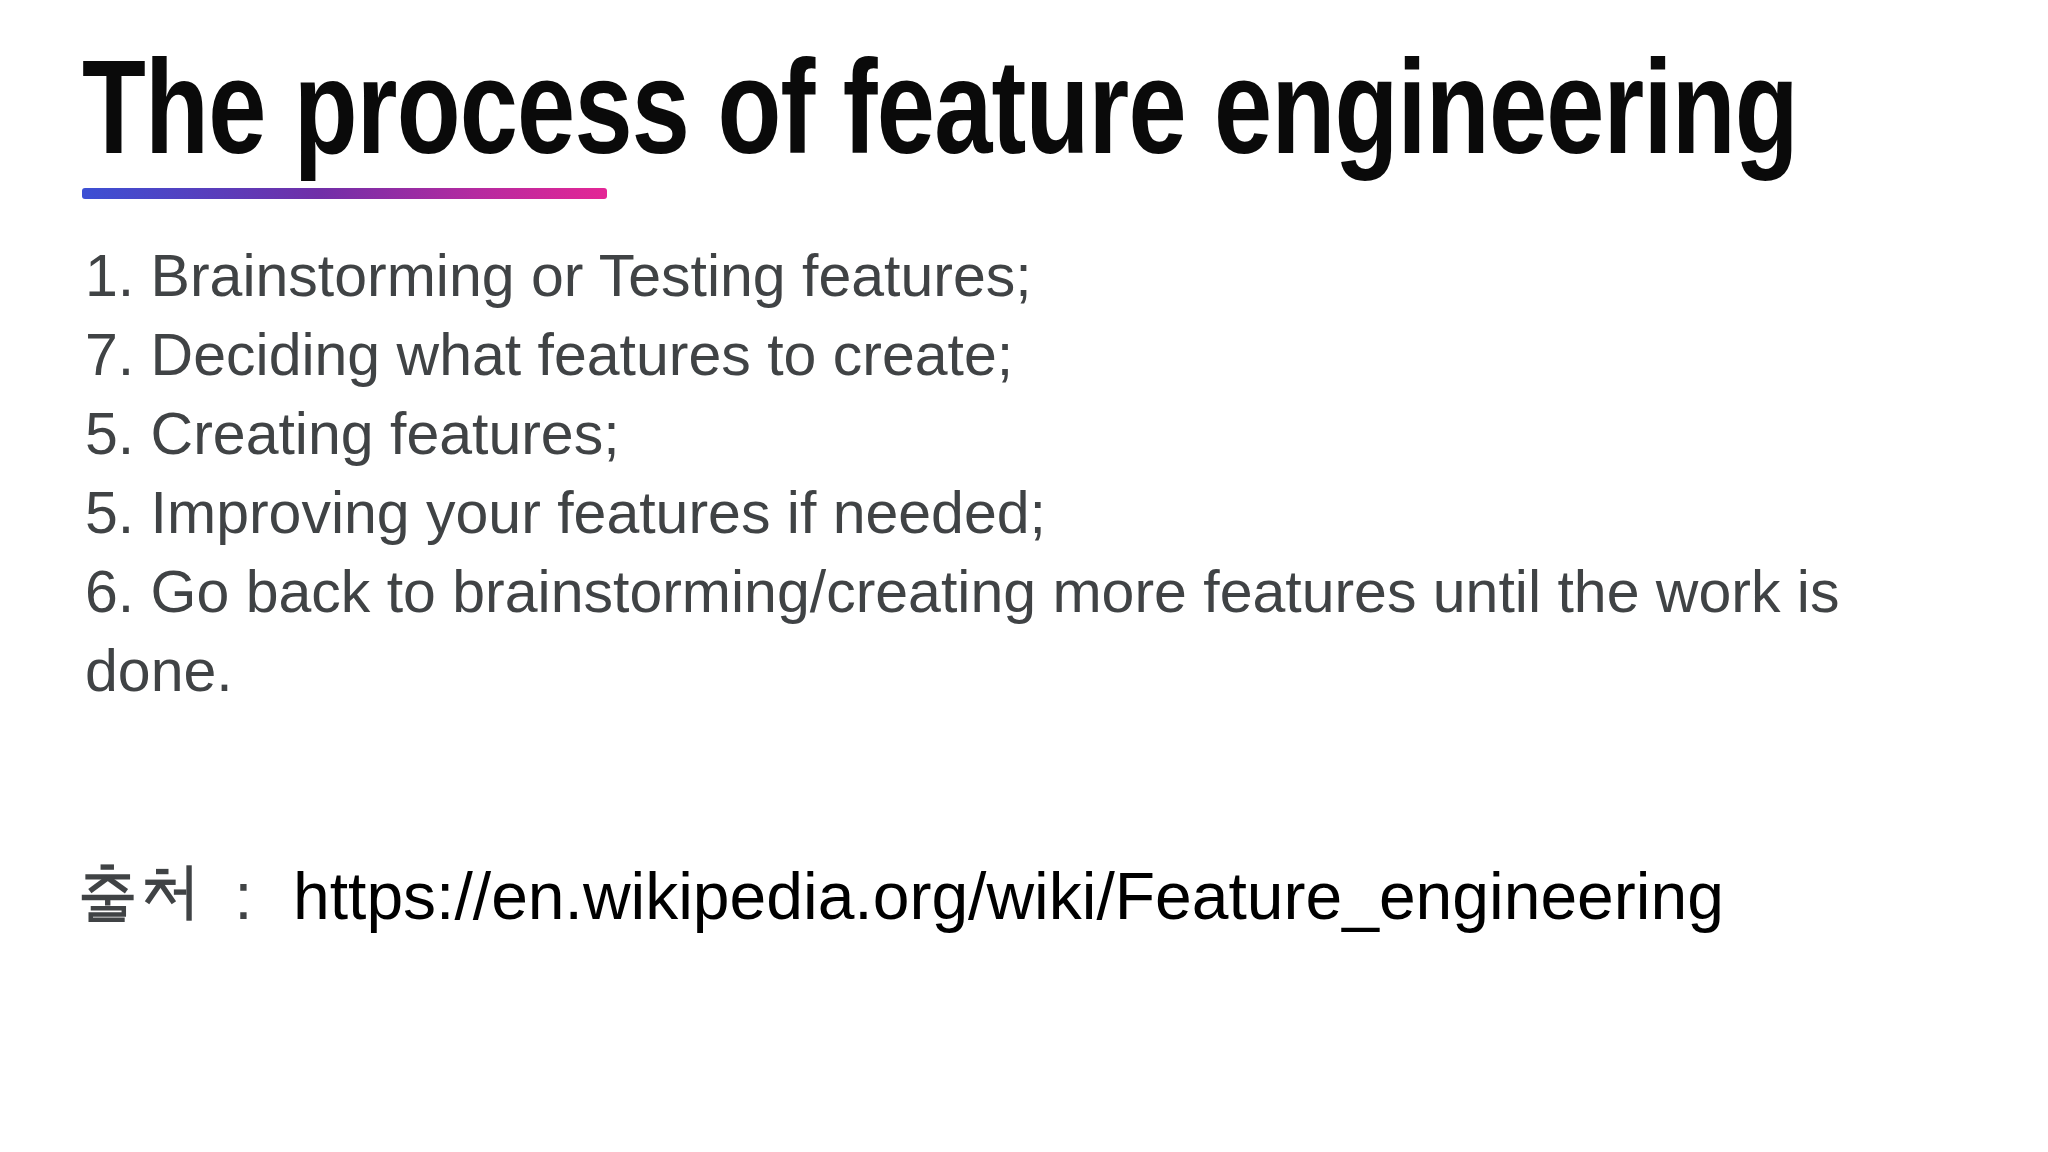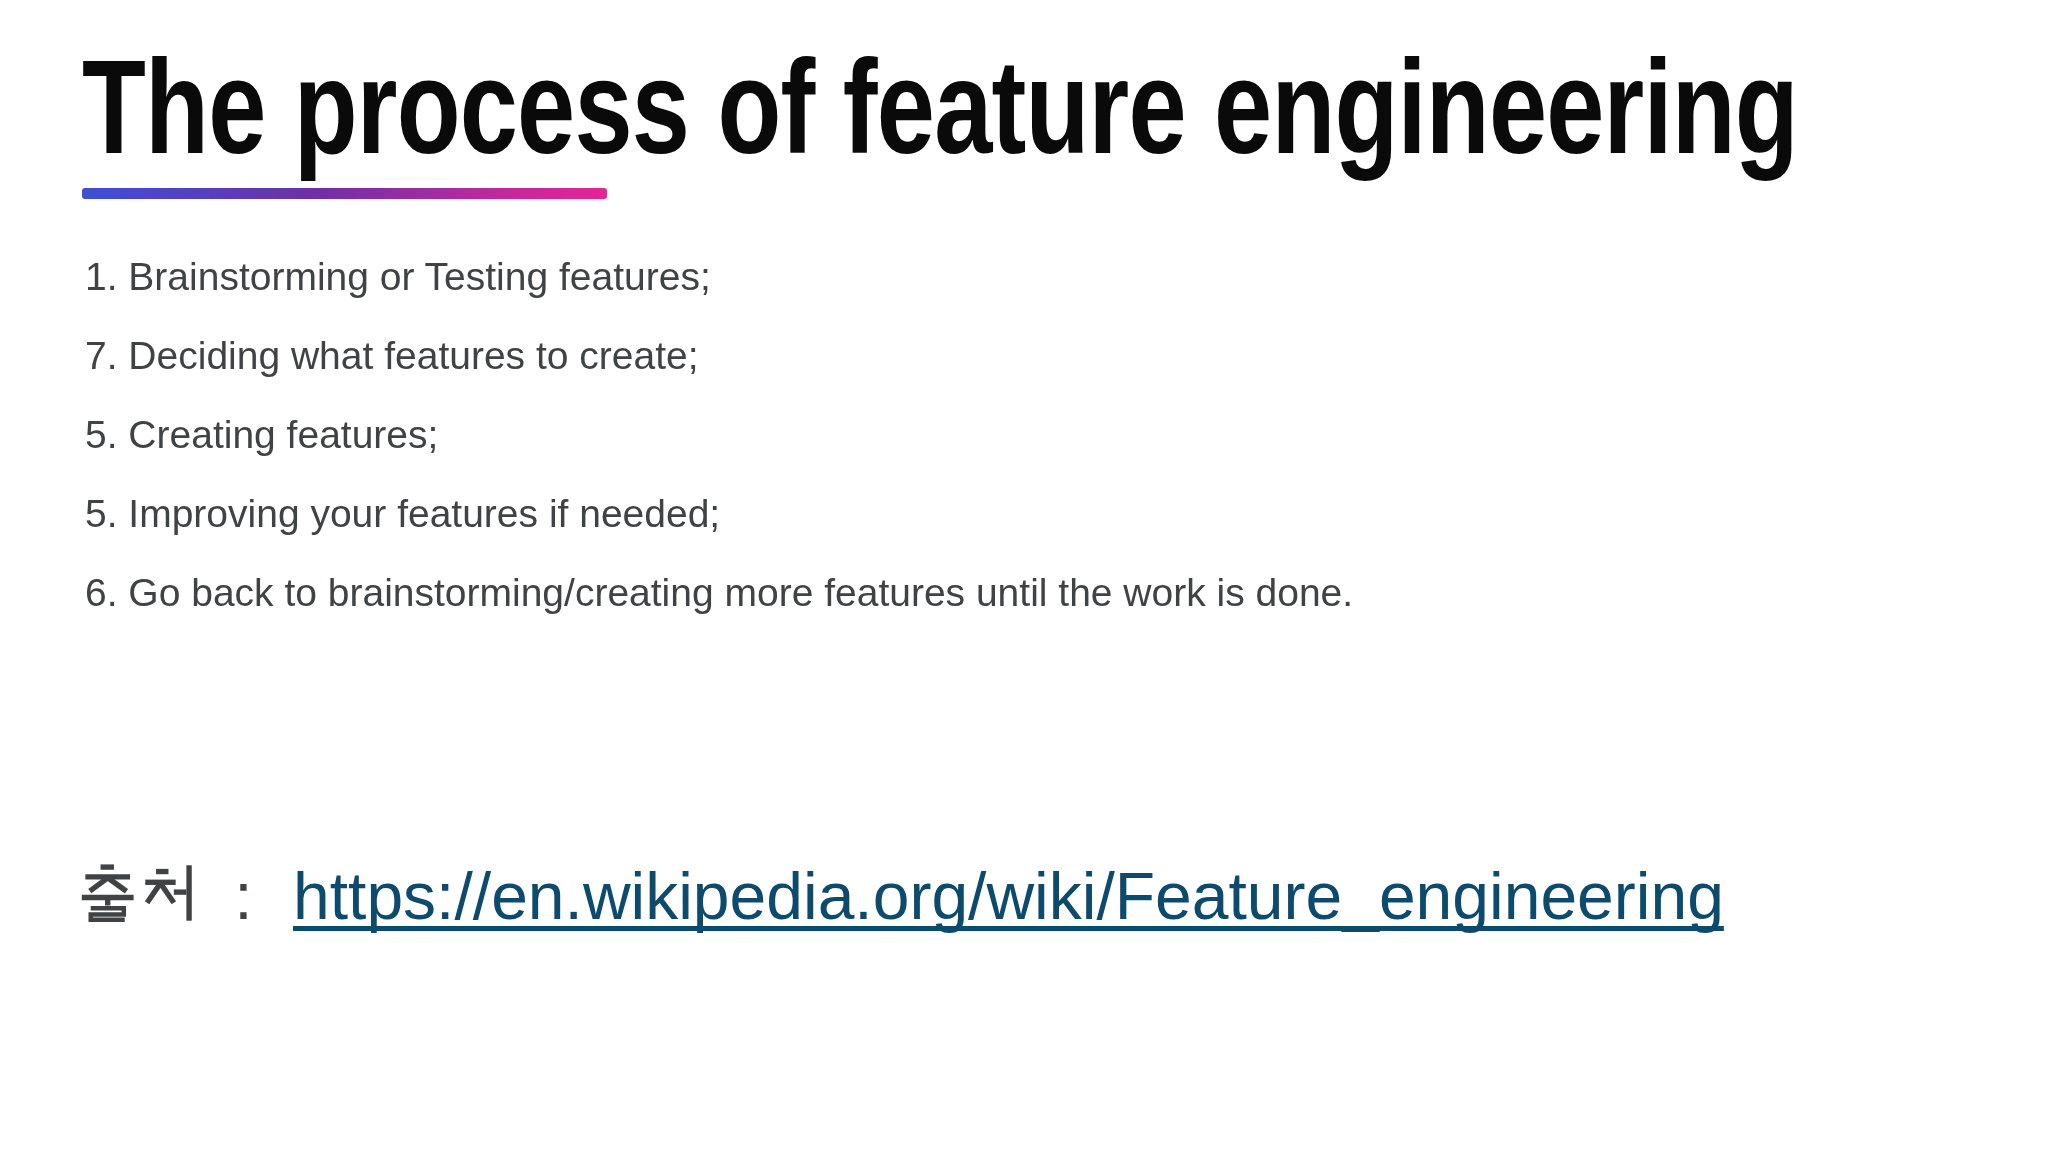--- a/index.html
+++ b/index.html
@@ -36,21 +36,21 @@
     width: 525px;
     height: 11px;
     border-radius: 3px;
     background: linear-gradient(90deg, #3c50d4 0%, #702fa8 45%, #b52aa0 75%, #e42695 100%);
   }
   .steps {
     position: absolute;
     left: 85px;
     top: 237px;
     width: 1870px;
-    font-size: 39px;
+    font-size: 59px;
     line-height: 79px;
     color: #404345;
     letter-spacing: 0;
   }
   .source {
     position: absolute;
     left: 80px;
     top: 856px;
     font-size: 66px;
     line-height: 80px;
@@ -59,22 +59,21 @@
   }
   .source .hangul-svg {
     display: inline-block;
     vertical-align: -6px;
   }
   .source .colon {
     display: inline-block;
     margin: 0 22px 0 18px;
   }
   .source a.url {
-    color: #0c4a6e;
-    text-decoration: underline;
+    color: #000000;
     text-decoration-thickness: 5px;
     text-underline-offset: 7px;
     text-decoration-skip-ink: none;
     cursor: pointer;
   }
   .sr {
     position: absolute;
     width: 1px;
     height: 1px;
     overflow: hidden;

